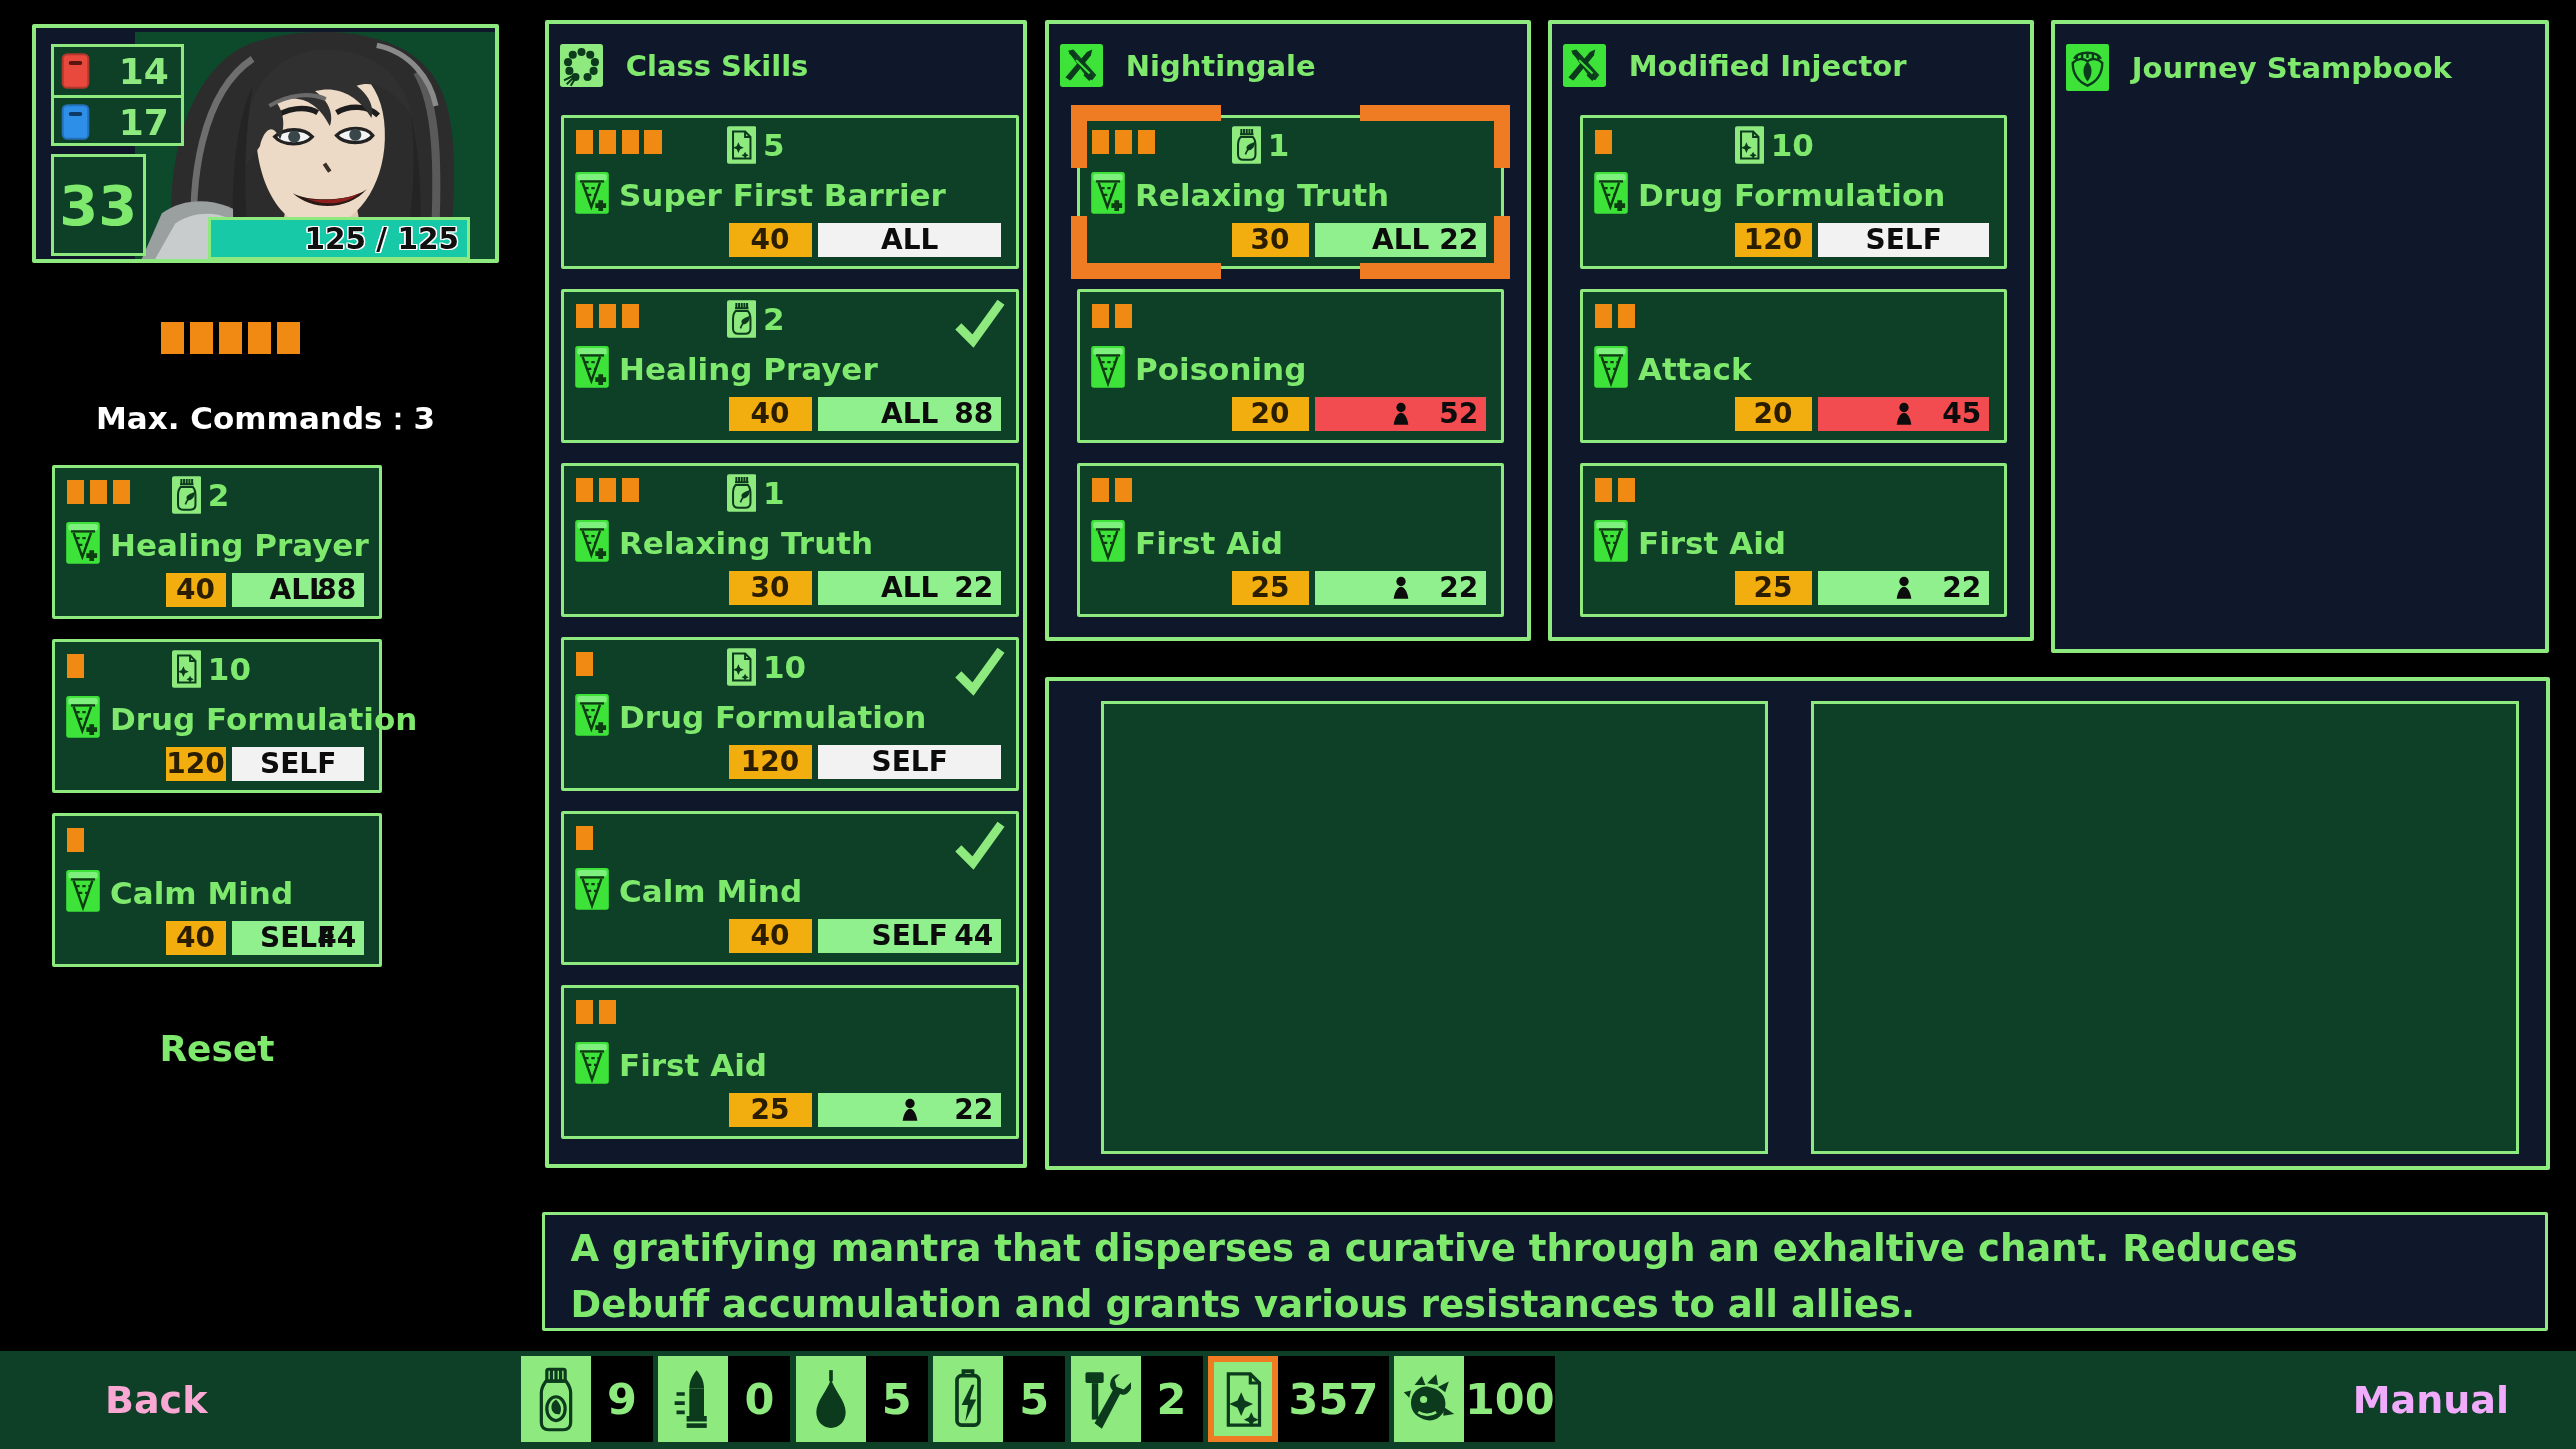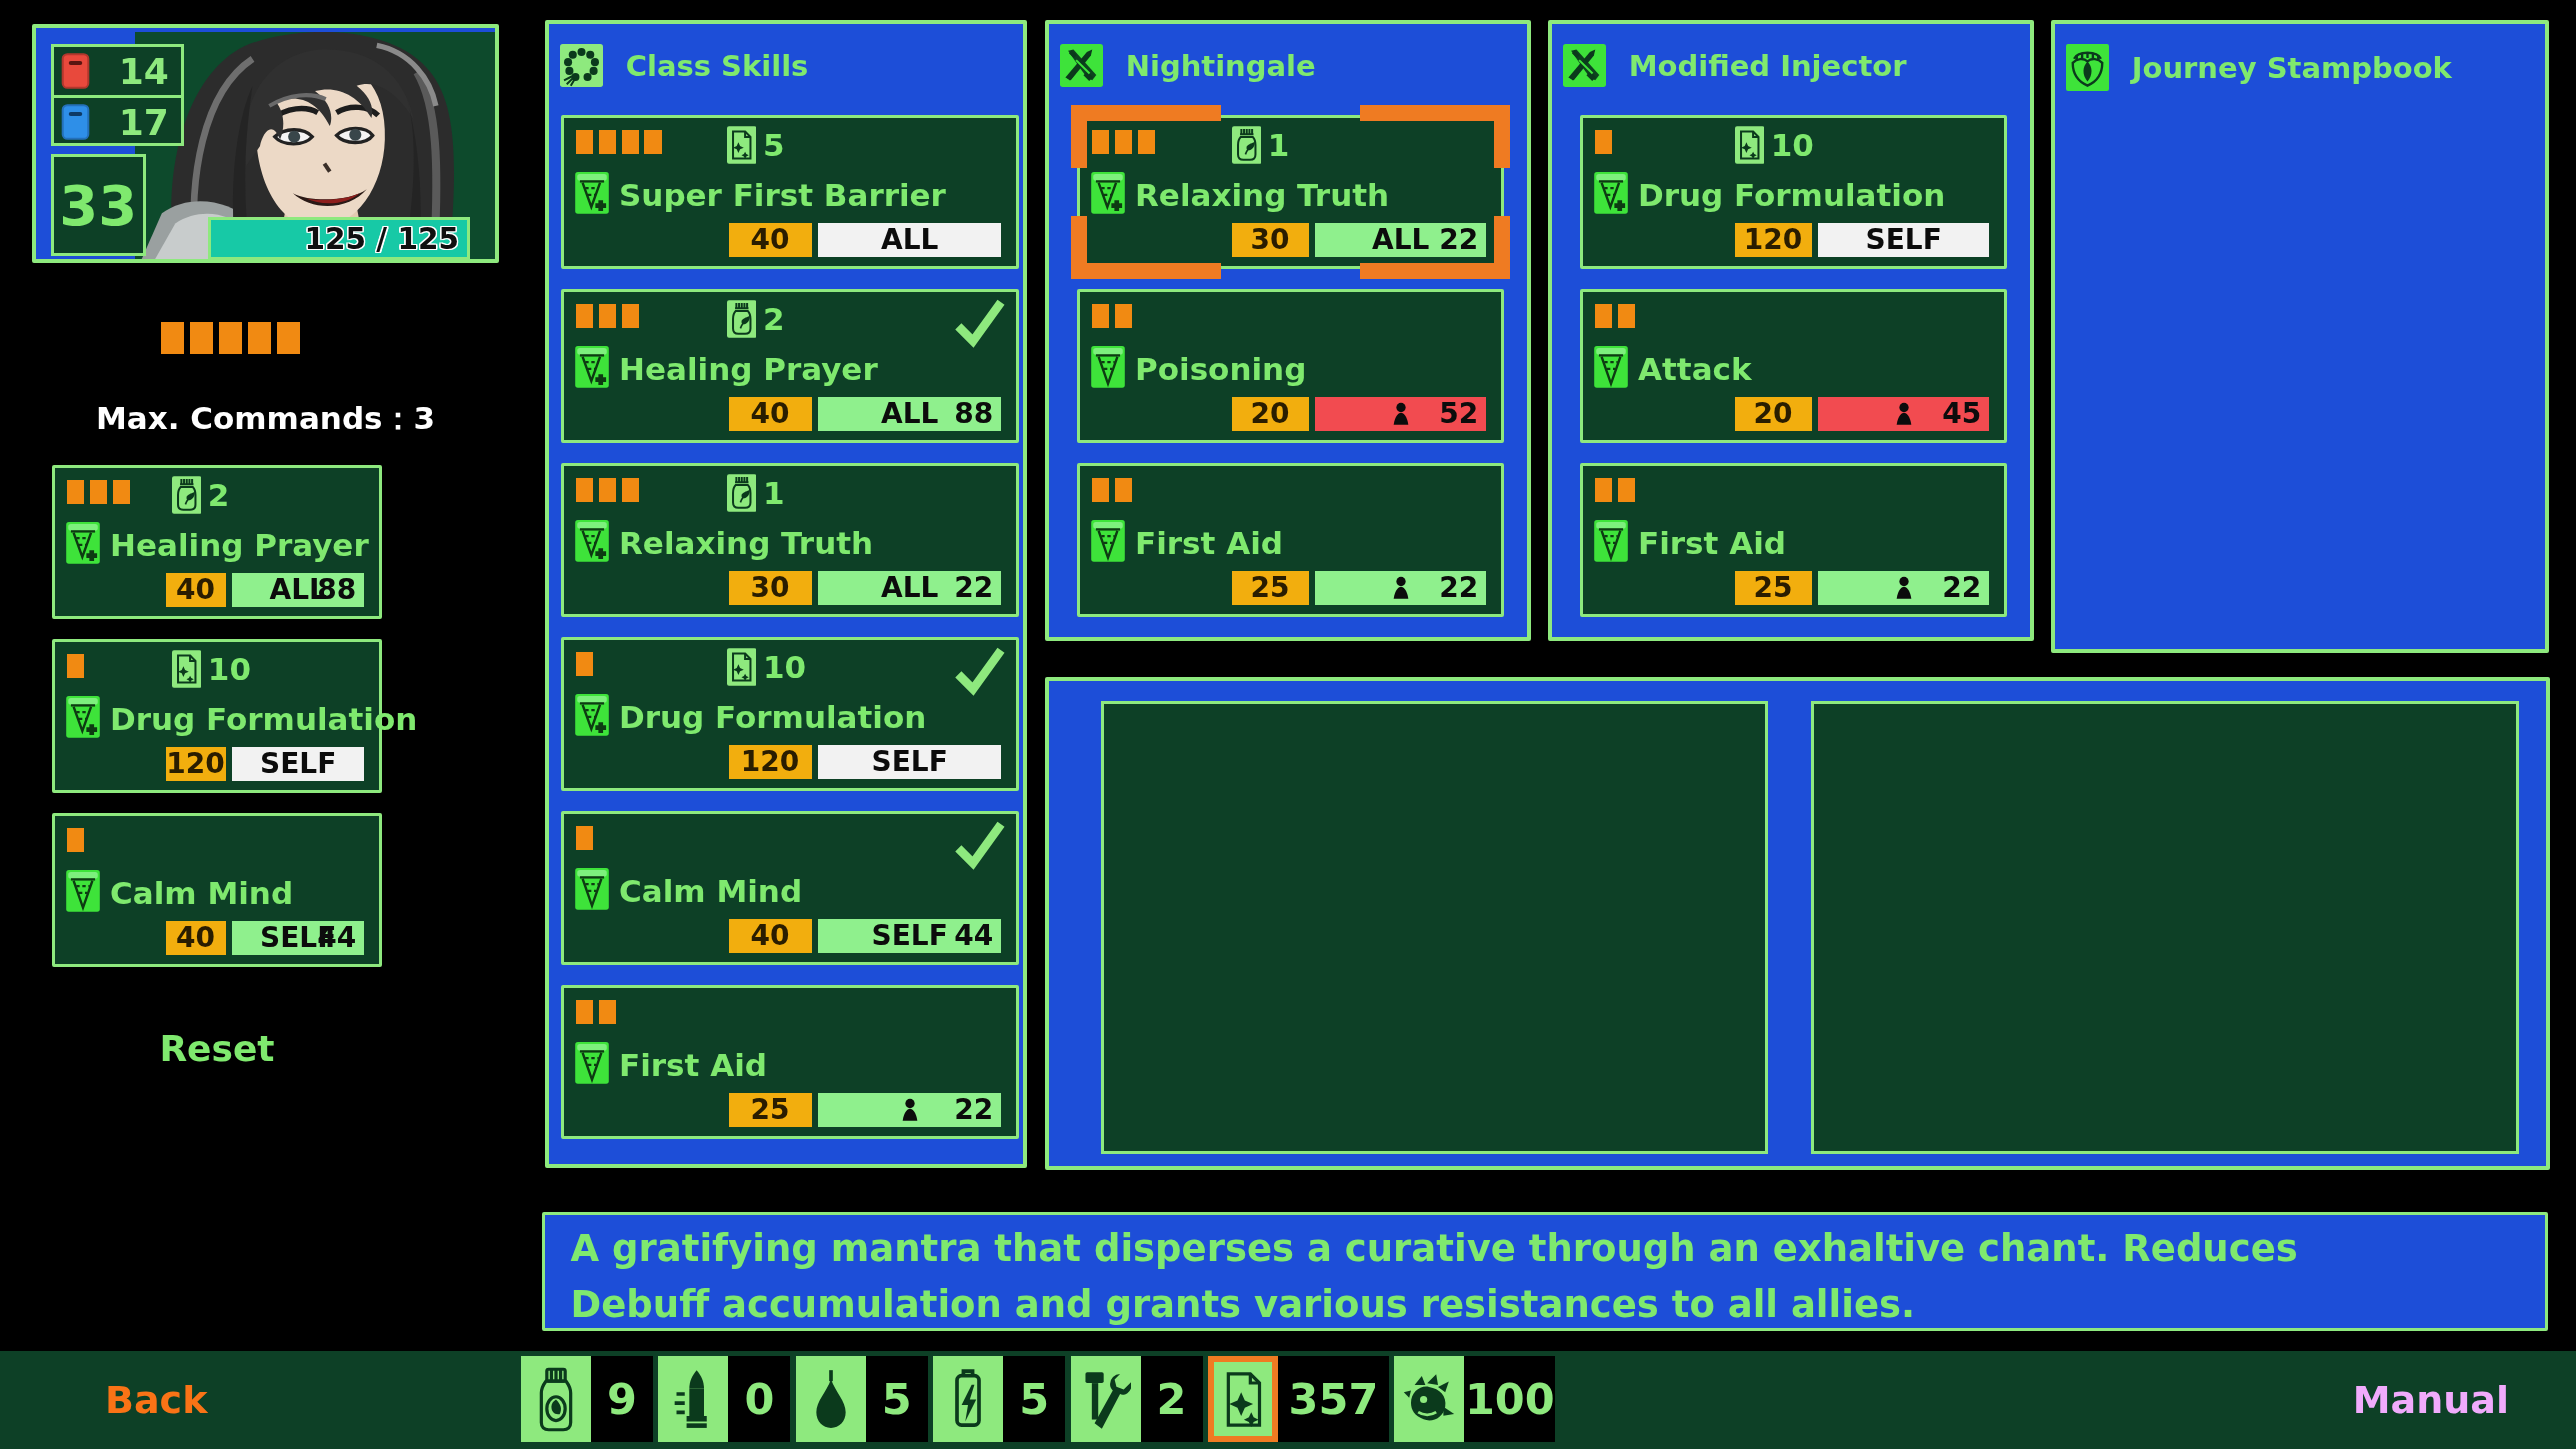--- a/index.html
+++ b/index.html
@@ -1,18 +1,18 @@
 <!DOCTYPE html>
 <html style="font-size:10.7px"><head>
 <meta charset="utf-8">
 <style>
   html,body{margin:0;padding:0;background:#000;}
   #root{position:relative;width:2576px;height:1449px;background:#000;overflow:hidden;
         font-family:"DejaVu Sans","Liberation Sans",sans-serif;font-weight:bold;}
-  .panel{position:absolute;background:#1d4ed8;border:4px solid #8ee97e;border-radius:2px;box-sizing:border-box;}
+  .panel{position:absolute;background:#0f172a;border:4px solid #8ee97e;border-radius:2px;box-sizing:border-box;}
   
   #char-panel{left:32px;top:24px;width:467px;height:239px;}
   #books-box{position:absolute;left:14.8px;top:16px;width:133px;height:102px;border:3.4px solid #8ee97e;box-sizing:border-box;background:#0d4026;z-index:3;}
   .book-row{position:relative;height:48px;display:flex;align-items:center;}
   .book-row + .book-row{border-top:3.4px solid #8ee97e;}
   .book-row svg{margin-left:6.7px;}
   .book-num{position:absolute;right:12px;font-size:36px;color:#8ee97e;}
   #level-box{position:absolute;left:14.8px;top:126px;width:95px;height:102px;border:3.4px solid #8ee97e;box-sizing:border-box;background:#0d4026;display:flex;align-items:center;justify-content:center;font-size:56px;color:#7fe96e;z-index:3;}
   #portrait{position:absolute;left:99px;top:4px;width:360px;height:227px;z-index:1;}
   #hp-bar{position:absolute;left:172px;top:189px;width:262px;height:43px;border:3.4px solid #8ee97e;box-sizing:border-box;background:#17c9a6;z-index:4;display:flex;align-items:center;justify-content:flex-end;}
@@ -53,21 +53,21 @@
   
   #duo-panel{left:1045px;top:677px;width:1505px;height:493px;}
   .duo-box{position:absolute;top:20px;height:453px;border:3.4px solid #8ee97e;box-sizing:border-box;background:#0d4026;}
   #duo-box-1{left:52px;width:667px;}
   #duo-box-2{left:762px;width:708px;}
   
   #desc-panel{left:542px;top:1212px;width:2006px;height:119px;border-width:3.4px;}
   #desc-text{position:absolute;left:25.5px;top:6px;width:1872px;font-size:37px;line-height:56px;color:#7fe96e;}
   
   #footer{position:absolute;left:0;top:1351px;width:2576px;height:98px;background:#0d4026;}
-  #back-btn{position:absolute;left:105px;top:27px;font-size:38px;color:#f97316;}
+  #back-btn{position:absolute;left:105px;top:27px;font-size:38px;color:#f9a8d4;}
   #manual-btn{position:absolute;right:67px;top:27px;font-size:38px;color:#f0abfc;}
   #items-row{position:absolute;left:521px;top:5.4px;display:flex;gap:5.4px;}
   .item{display:flex;}
   .icon-cell{width:70px;height:86px;background:#8ee97e;display:flex;align-items:center;justify-content:center;box-sizing:border-box;}
   .item.selected .icon-cell{border:6.7px solid #ef7b22;}
   .count-cell{height:86px;background:#000;display:flex;align-items:center;justify-content:center;}
   .count-cell span{font-size:43px;color:#8ee97e;}
 </style>
 </head>
 <body>

